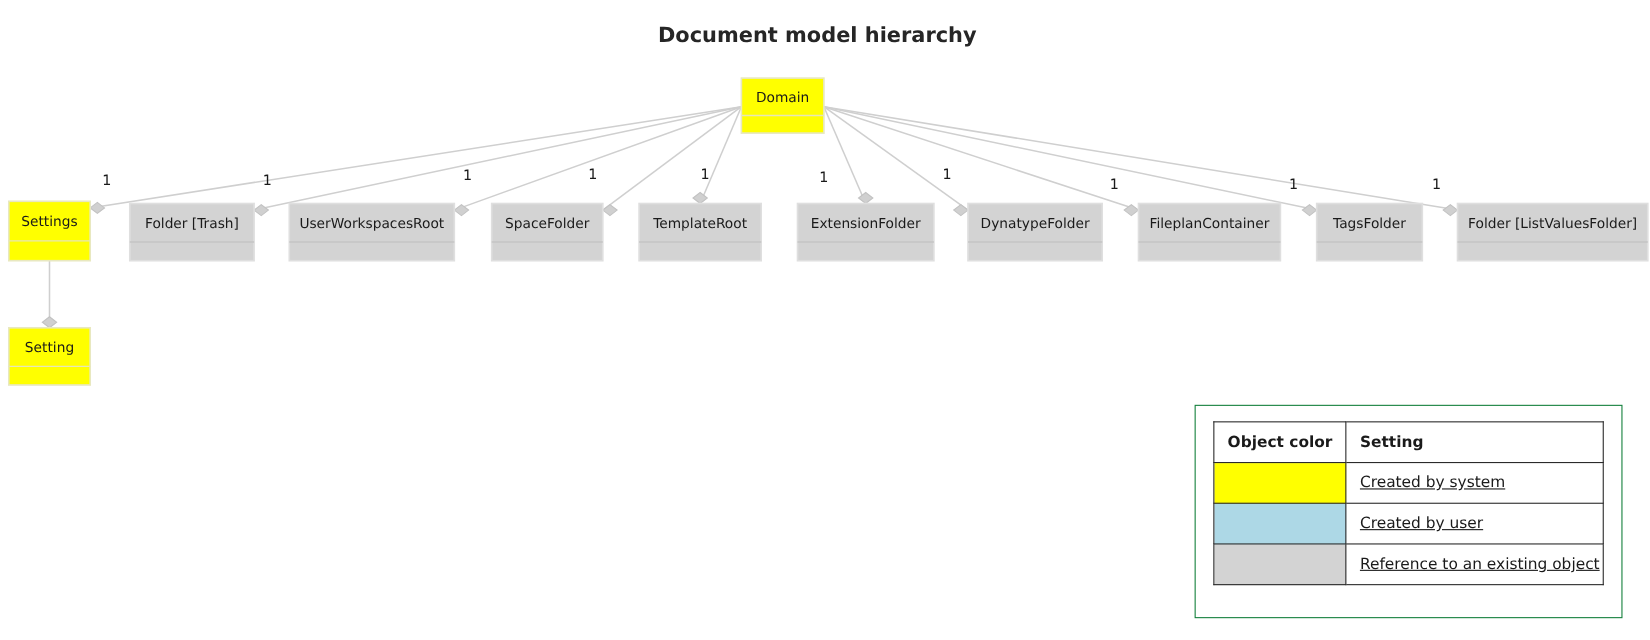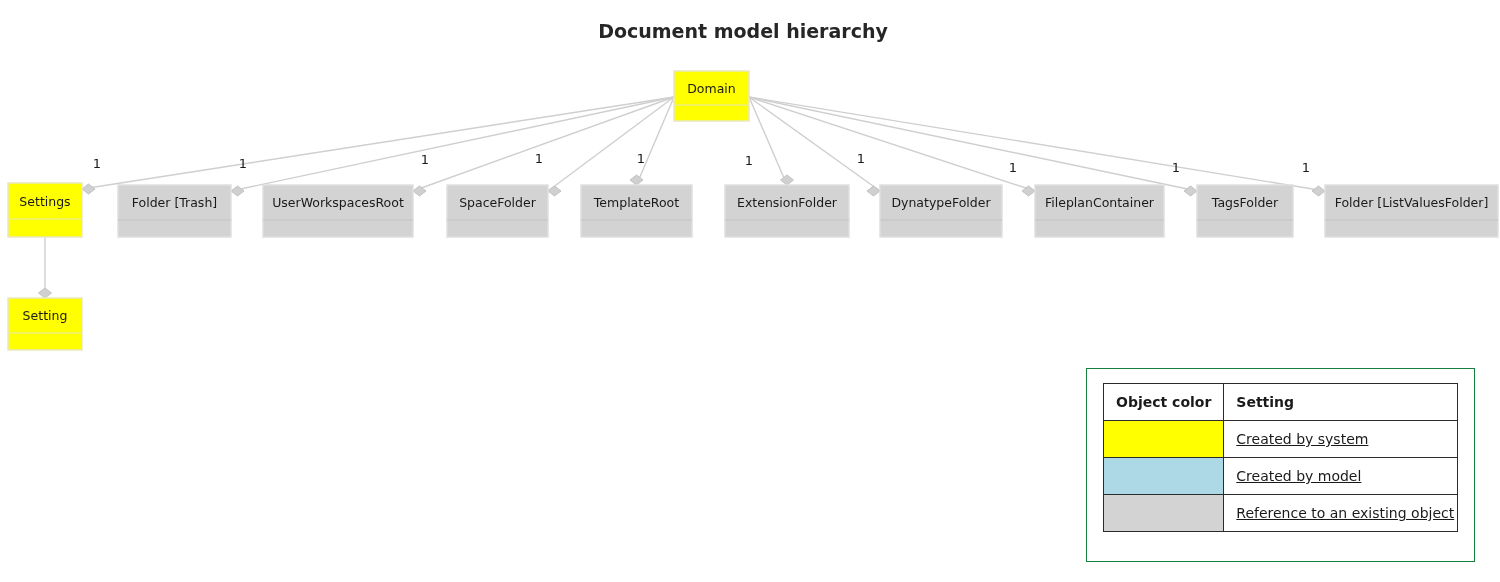--- a/index.html
+++ b/index.html
@@ -228,21 +228,21 @@
           <th class="meaning-col">Setting</th>
         </tr>
       </thead>
       <tbody id="legend-body">
           <tr>
             <td class="swatch-cell" style="background: rgb(255, 255, 0);"></td>
             <td class="meaning-cell meaning-col">Created by system</td>
           </tr>
           <tr>
             <td class="swatch-cell" style="background: rgb(173, 216, 230);"></td>
-            <td class="meaning-cell meaning-col">Created by model</td>
+            <td class="meaning-cell meaning-col">Created by user</td>
           </tr>
           <tr>
             <td class="swatch-cell" style="background: rgb(211, 211, 211);"></td>
             <td class="meaning-cell meaning-col">Reference to an existing object</td>
           </tr>
         </tbody>
     </table>
   </div>
 </div>
 

